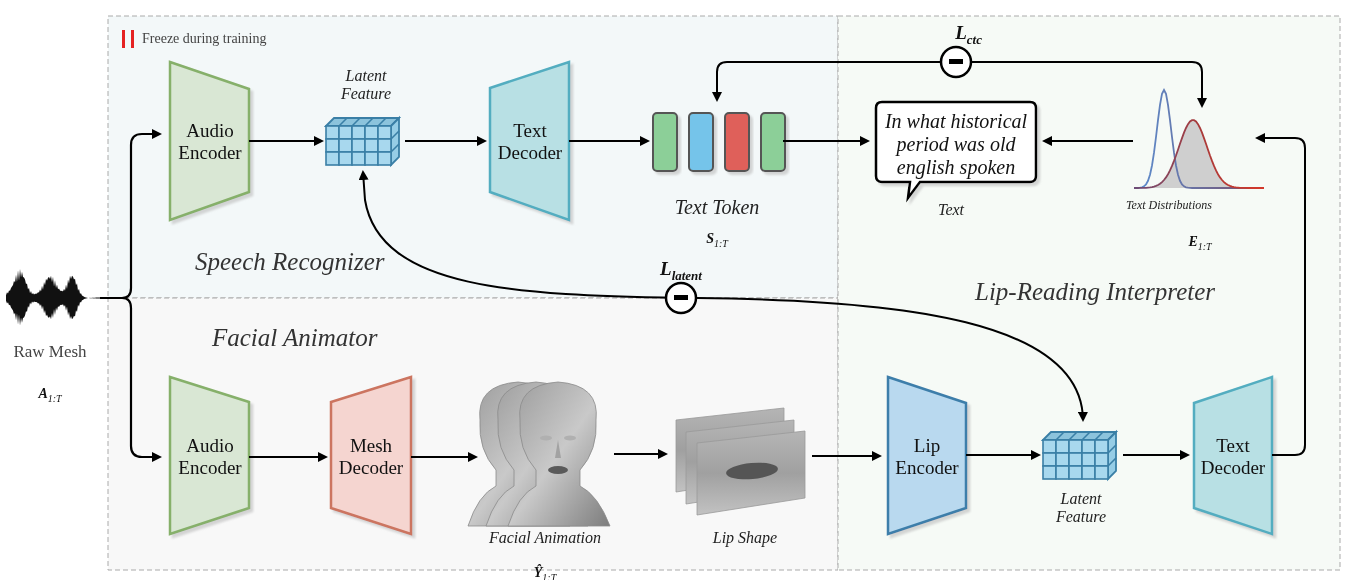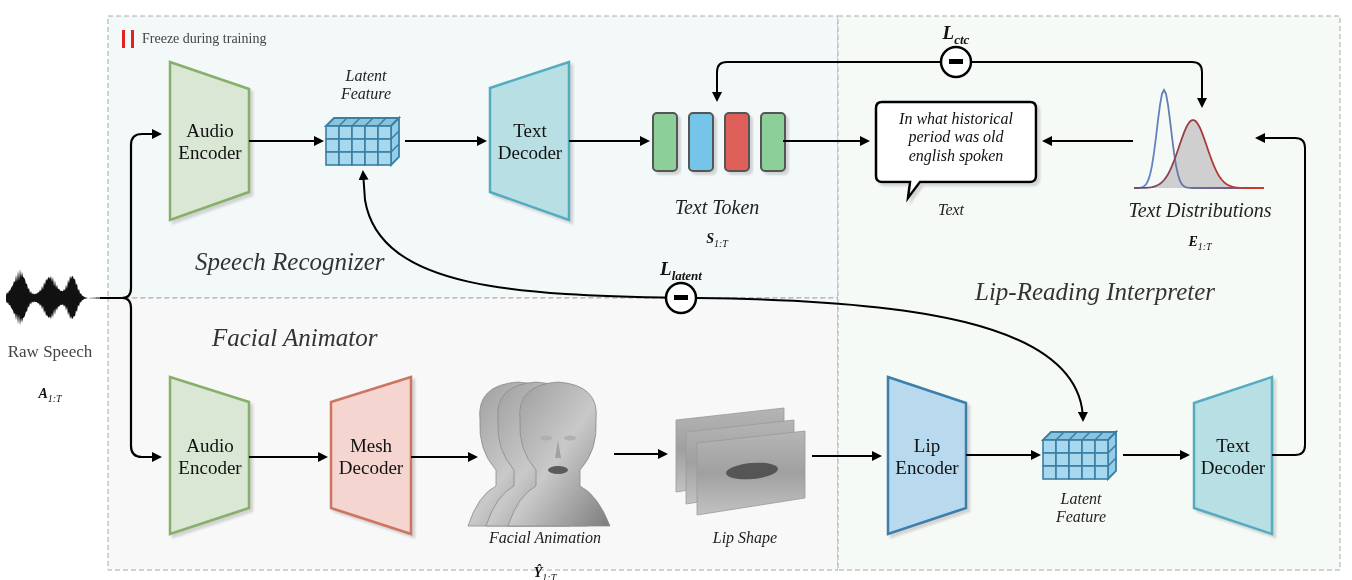--- a/index.html
+++ b/index.html
@@ -8,21 +8,21 @@
   svg { position: absolute; left: 0; top: 0; }
   .lbl { position: absolute; text-align: center; white-space: nowrap; line-height: 1.15; }
   .blk { font-size: 19px; color: #111; }
   .cap { font-size: 17px; font-style: italic; color: #222; }
   .sec { font-size: 25px; font-style: italic; color: #333; font-family: Liberation Serif, serif; }
   .math { font-size: 14px; font-weight: bold; font-style: italic; margin-top: 16px; }
   .math sub { font-size: 10px; font-weight: normal; }
   .legend { position: absolute; left: 122px; top: 30px; font-size: 14px; color: #444; display: flex; align-items: center; }
   .legend .bars { display: inline-block; width: 14px; height: 18px; margin-right: 6px; position: relative; }
   .legend .bars i { position: absolute; top: 0; width: 3px; height: 18px; background: #e52222; }
-  .bubble-text { font-size: 16px; font-style: italic; }
+  .bubble-text { font-size: 20px; font-style: italic; }
 </style>
 </head>
 <body>
 
 <svg width="1352" height="580" viewBox="0 0 1352 580">
   <defs>
     <marker id="ah" markerWidth="10" markerHeight="10" refX="8" refY="5" orient="auto" markerUnits="userSpaceOnUse">
       <path d="M0,0 L10,5 L0,10 z" fill="#000"></path>
     </marker>
     <filter id="sh" x="-10%" y="-10%" width="130%" height="130%">
@@ -202,21 +202,21 @@
       <i style="left:0"></i>
       <i style="left:9px"></i>
     </span>
   <span>Freeze during training</span>
 </div>
 
 <div class="lbl sec" style="left:195px; top:248px;">Speech Recognizer</div>
 <div class="lbl sec" style="left:212px; top:324px;">Facial Animator</div>
 <div class="lbl sec" style="left:975px; top:278px;">Lip-Reading Interpreter</div>
 
-<div class="lbl" style="left:4px; top:342px; width:92px; font-size:17px; color:#444;">Raw Speech</div>
+<div class="lbl" style="left:4px; top:342px; width:92px; font-size:17px; color:#444;">Raw Mesh</div>
 <div class="lbl math" style="left:4px; top:370px; width:92px;"><span>A</span><sub>1:T</sub></div>
 
 <div class="lbl blk" style="left:170px; top:120px; width:80px;">
     <div>Audio</div>
     <div>Encoder</div>
   </div>
 <div class="lbl cap" style="left:326px; top:67px; width:80px; font-size:16px;">
     <div>Latent</div>
     <div>Feature</div>
   </div>
@@ -227,24 +227,24 @@
 <div class="lbl cap" style="left:650px; top:196px; width:134px; font-size:20px;">Text Token</div>
 <div class="lbl math" style="left:650px; top:215px; width:134px;"><span>S</span><sub>1:T</sub></div>
 
 <div class="lbl bubble-text" style="left:876px; top:110px; width:160px;">
   <div>In what historical</div>
   <div>period was old</div>
   <div>english spoken</div>
 </div>
 <div class="lbl cap" style="left:916px; top:201px; width:70px; font-size:16px;">Text</div>
 
-<div class="lbl cap" style="left:1120px; top:199px; width:160px; font-size:20px;font-family:Liberation Serif, serif;">Text Distributions</div>
+<div class="lbl cap" style="left:1089px; top:199px; width:160px; font-size:12px;font-family:Liberation Serif, serif;">Text Distributions</div>
 <div class="lbl math" style="left:1120px; top:218px; width:160px;"><span>E</span><sub>1:T</sub></div>
 
-<div class="lbl" style="left:930px; top:22px; width:52px; font-size:19px; font-weight:bold; font-style:italic;"><span>L</span><sub style="font-size:13px;">ctc</sub></div>
+<div class="lbl" style="left:930px; top:22px; width:52px; font-size:19px; font-weight:bold; font-style:italic;text-align:right;"><span>L</span><sub style="font-size:13px;">ctc</sub></div>
 <div class="lbl" style="left:645px; top:258px; width:72px; font-size:19px; font-weight:bold; font-style:italic;"><span>L</span><sub style="font-size:13px;">latent</sub></div>
 
 <div class="lbl blk" style="left:170px; top:435px; width:80px;">
     <div>Audio</div>
     <div>Encoder</div>
   </div>
 <div class="lbl blk" style="left:331px; top:435px; width:80px;">
     <div>Mesh</div>
     <div>Decoder</div>
   </div>

